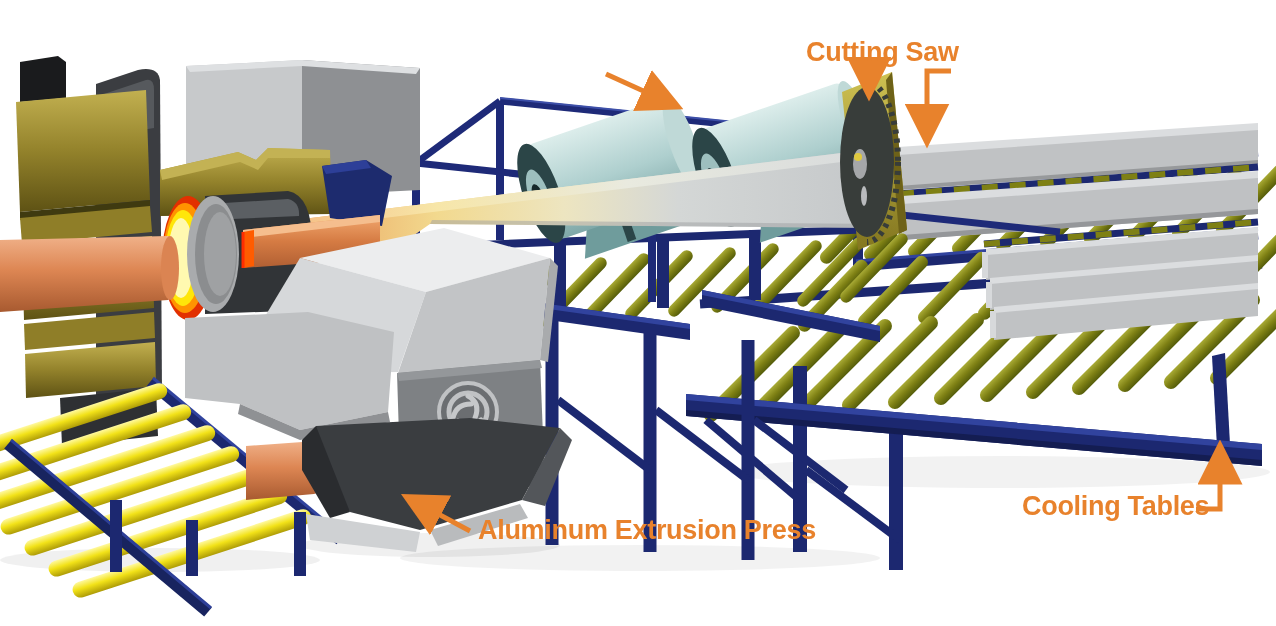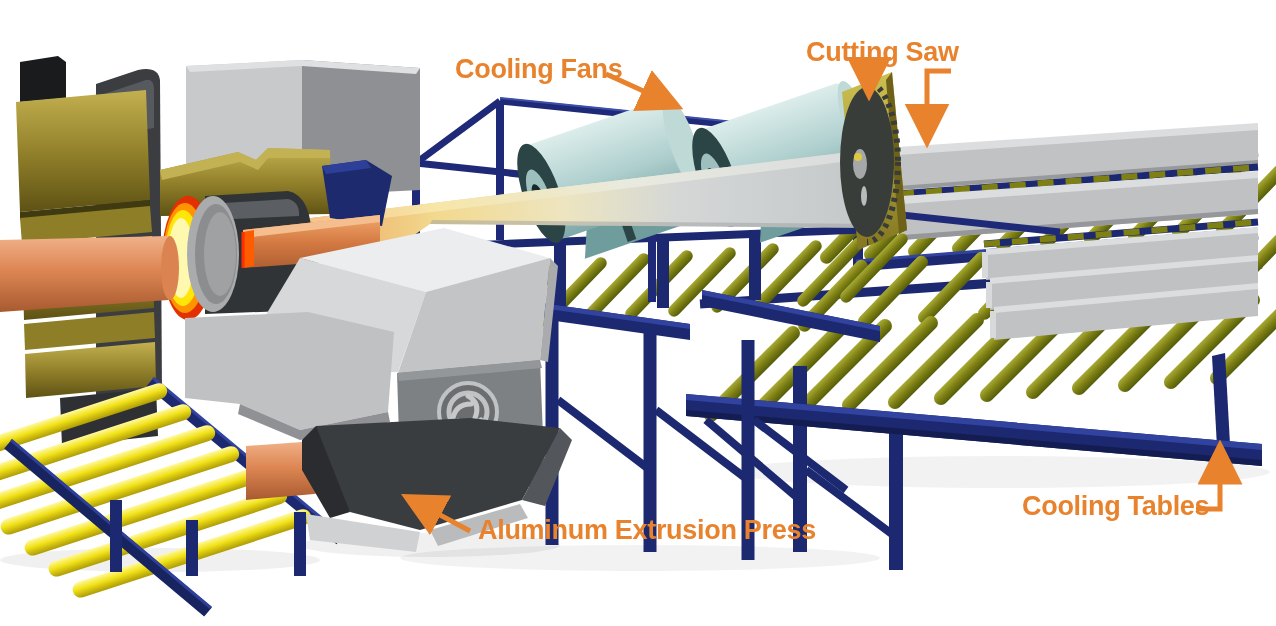--- a/index.html
+++ b/index.html
@@ -338,17 +338,16 @@
 
   <g stroke="#E8822C" stroke-width="5" fill="none" stroke-linejoin="miter">
     <path d="M606,74 L672,104" marker-end="url(#ah)"></path>
     <path d="M869,66 L869,89" marker-end="url(#ah)"></path>
     <path d="M951,71 L927,71 L927,136" marker-end="url(#ah)"></path>
     <path d="M470,531 L412,500" marker-end="url(#ah)"></path>
     <path d="M1196,509 L1220,509 L1220,452" marker-end="url(#ah)"></path>
   </g>
 </svg>
 
-  <div class="lbl" style="left:455px;top:55px">Cooling Fans</div>
   <div class="lbl" style="left:806px;top:38px">Cutting Saw</div>
   <div class="lbl" style="left:1022px;top:492px">Cooling Tables</div>
   <div class="lbl" style="left:478px;top:516px">Aluminum Extrusion Press</div>
 </div>
 
 </body></html>

